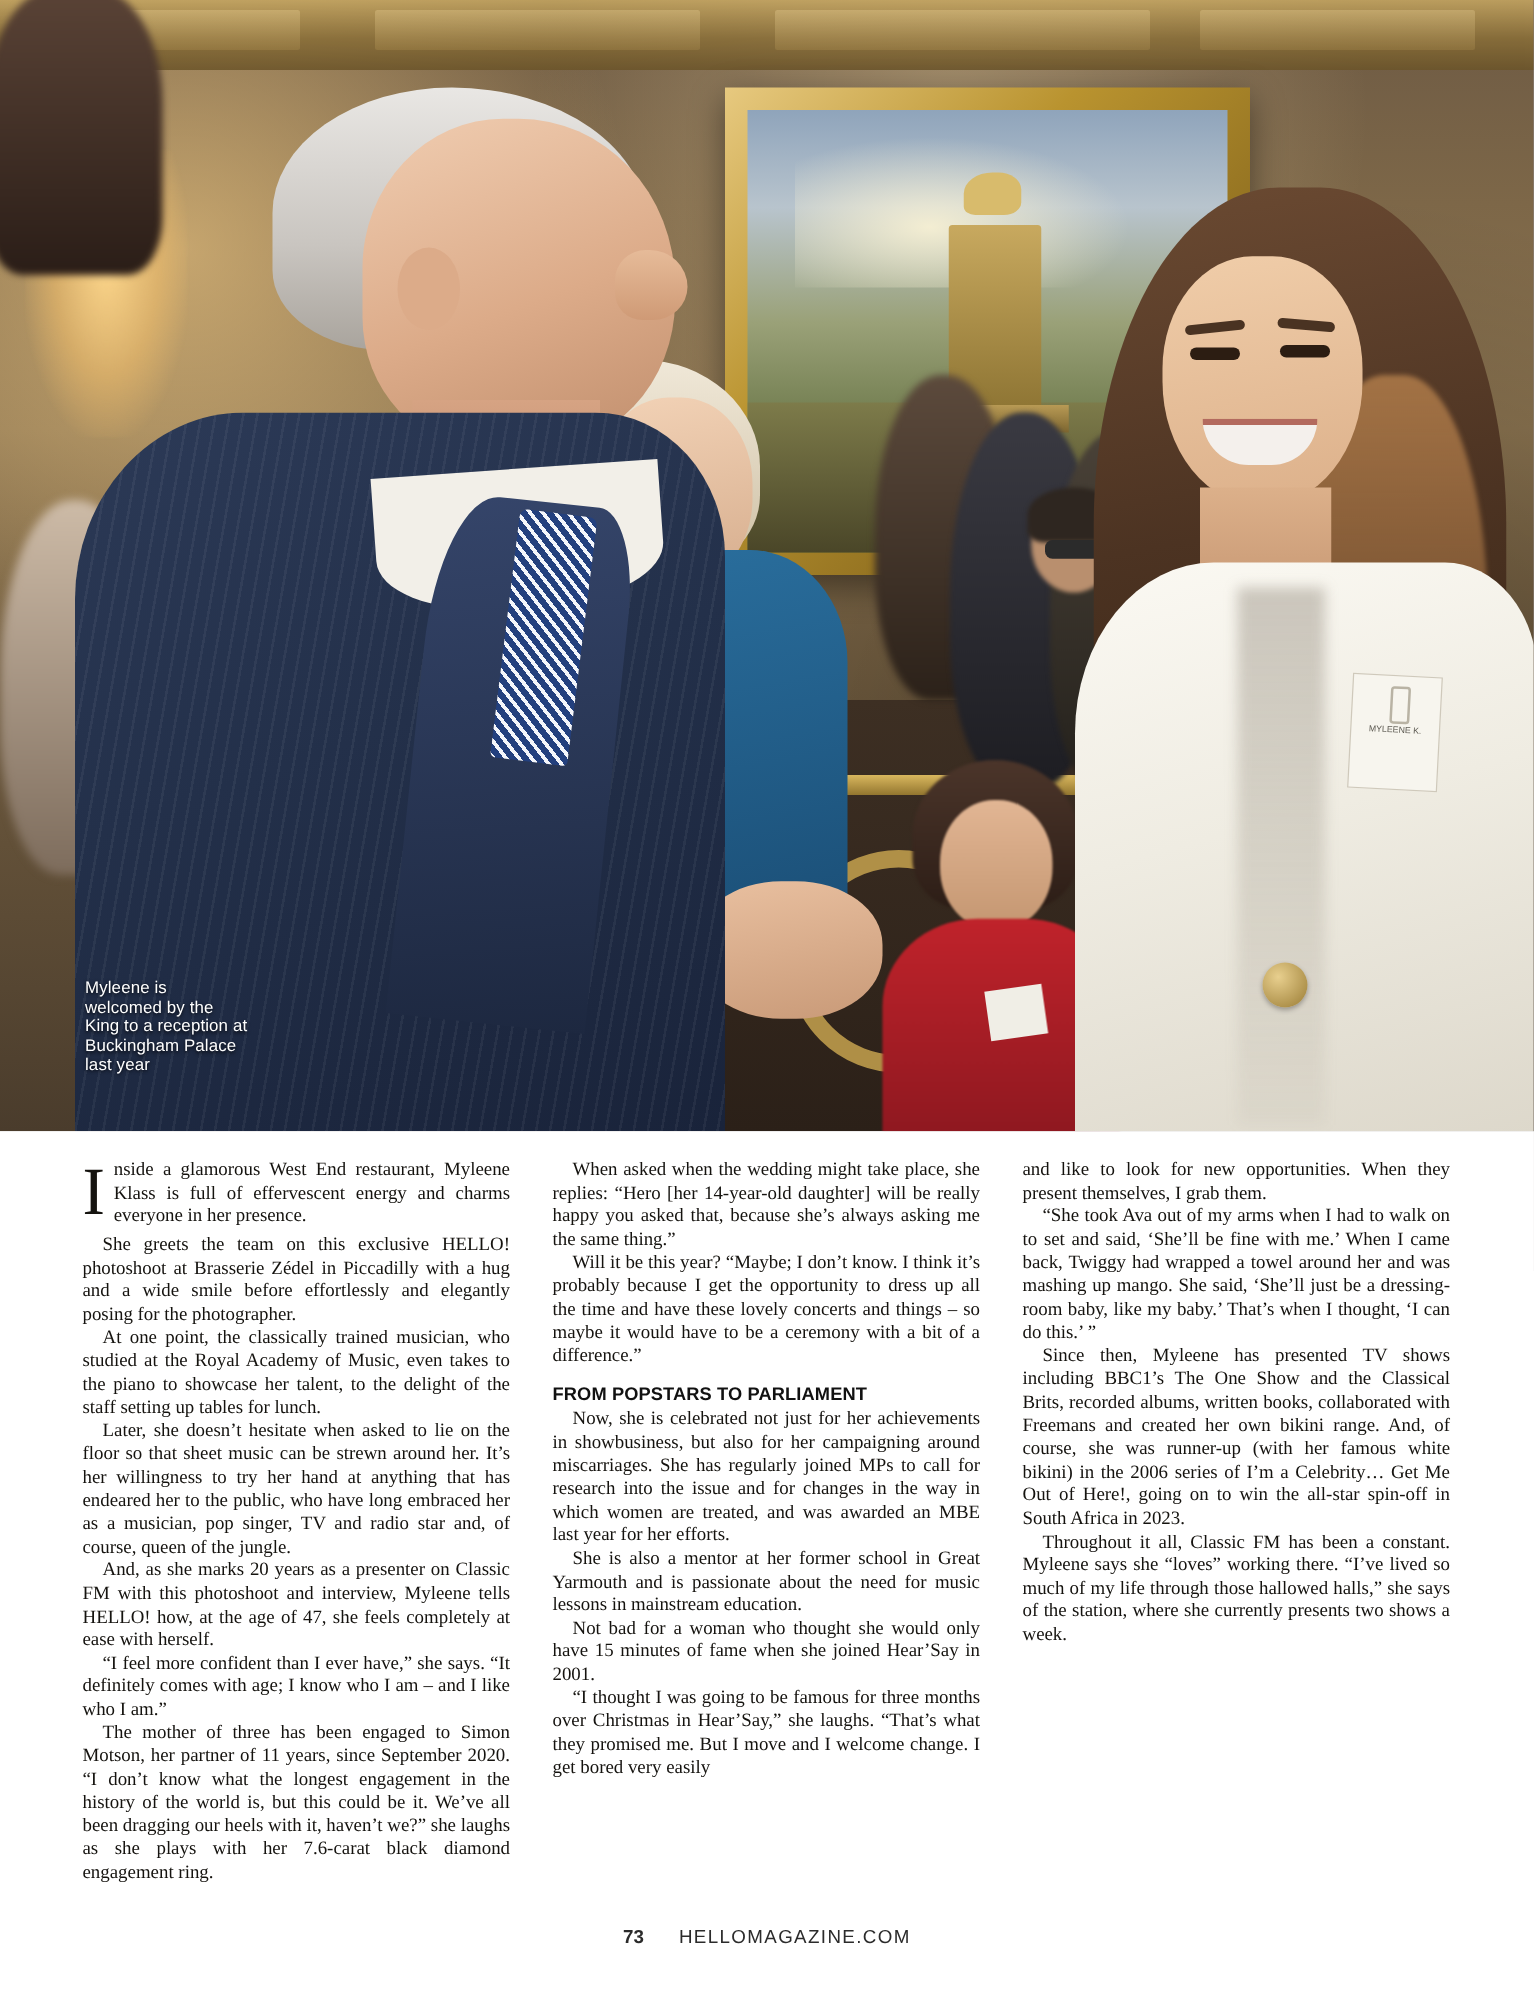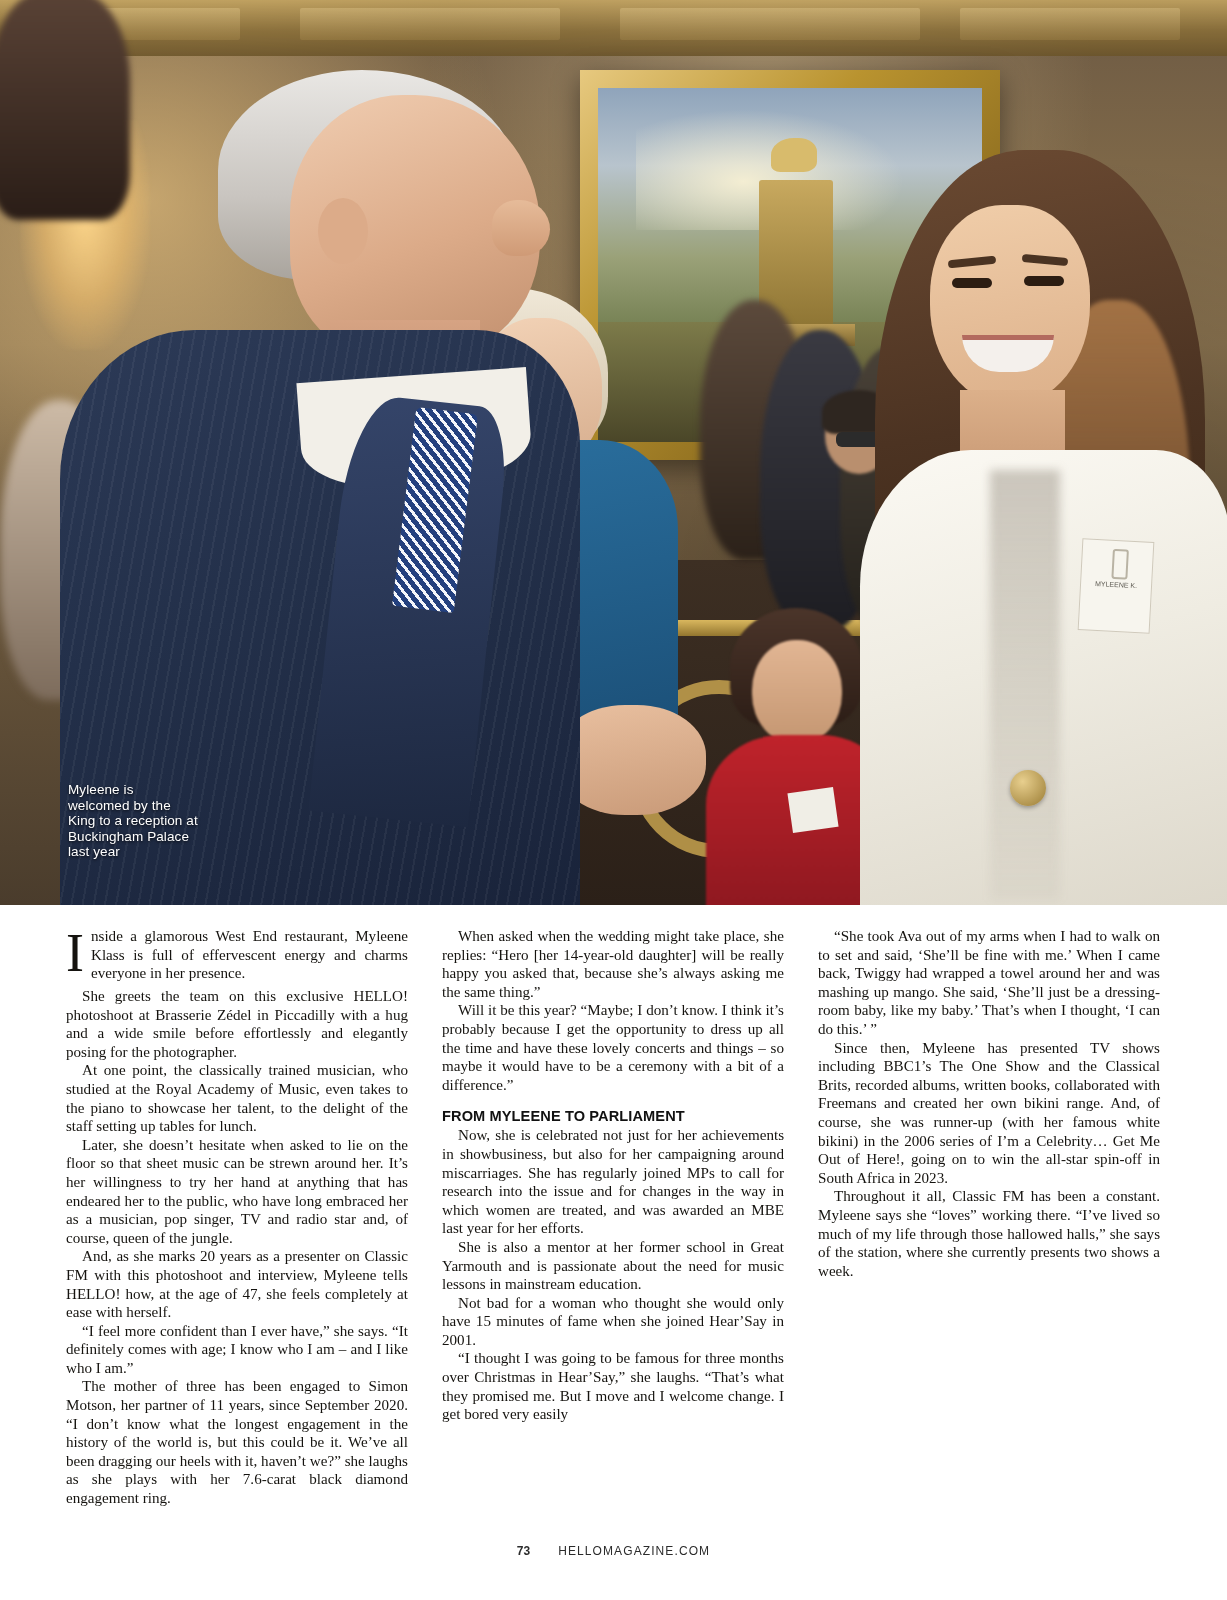--- a/index.html
+++ b/index.html
@@ -537,21 +537,21 @@
   }
 
   
   .footer {
     position: absolute;
     left: 0;
     right: 0;
     bottom: 42px;
     text-align: center;
     font-family: "Liberation Sans", sans-serif;
-    font-size: 12px;
+    font-size: 15px;
     letter-spacing: 1.1px;
     color: #2b2b2b;
   }
   .footer .pagenum {
     font-weight: bold;
     margin-right: 28px;
     letter-spacing: 0;
   }
 </style>
 </head>
@@ -637,28 +637,29 @@
       <p><span>At one point, the classically trained musician, who studied at the Royal Academy of Music, even takes to the piano to showcase her talent, to the delight of the staff setting up tables for lunch.</span></p>
       <p><span>Later, she doesn’t hesitate when asked to lie on the floor so that sheet music can be strewn around her. It’s her willingness to try her hand at anything that has endeared her to the public, who have long embraced her as a musician, pop singer, TV and radio star and, of course, queen of the jungle.</span></p>
       <p><span>And, as she marks 20 years as a presenter on Classic FM with this photoshoot and interview, Myleene tells HELLO! how, at the age of 47, she feels completely at ease with herself.</span></p>
       <p><span>“I feel more confident than I ever have,” she says. “It definitely comes with age; I know who I am – and I like who I am.”</span></p>
       <p><span>The mother of three has been engaged to Simon Motson, her partner of 11 years, since September 2020. “I don’t know what the longest engagement in the history of the world is, but this could be it. We’ve all been dragging our heels with it, haven’t we?” she laughs as she plays with her 7.6-carat black diamond engagement ring.</span></p>
     </div>
 
     <div class="col">
       <p><span>When asked when the wedding might take place, she replies: “Hero [her 14-year-old daughter] will be really happy you asked that, because she’s always asking me the same thing.”</span></p>
       <p><span>Will it be this year? “Maybe; I don’t know. I think it’s probably because I get the opportunity to dress up all the time and have these lovely concerts and things – so maybe it would have to be a ceremony with a bit of a difference.”</span></p>
-      <h2 class="subhead">FROM MYLEENE TO PARLIAMENT</h2>
+      <h2 class="subhead">FROM POPSTARS TO PARLIAMENT</h2>
       <p><span>Now, she is celebrated not just for her achievements in showbusiness, but also for her campaigning around miscarriages. She has regularly joined MPs to call for research into the issue and for changes in the way in which women are treated, and was awarded an MBE last year for her efforts.</span></p>
       <p><span>She is also a mentor at her former school in Great Yarmouth and is passionate about the need for music lessons in mainstream education.</span></p>
       <p><span>Not bad for a woman who thought she would only have 15 minutes of fame when she joined Hear’Say in 2001.</span></p>
       <p><span>“I thought I was going to be famous for three months over Christmas in Hear’Say,” she laughs. “That’s what they promised me. But I move and I welcome change. I get bored very easily</span></p>
     </div>
 
     <div class="col">
+      <p class="noindent"><span>and like to look for new opportunities. When they present themselves, I grab them.</span></p>
       <p><span>“She took Ava out of my arms when I had to walk on to set and said, ‘She’ll be fine with me.’ When I came back, Twiggy had wrapped a towel around her and was mashing up mango. She said, ‘She’ll just be a dressing-room baby, like my baby.’ That’s when I thought, ‘I can do this.’ ”</span></p>
       <p><span>Since then, Myleene has presented TV shows including BBC1’s The One Show and the Classical Brits, recorded albums, written books, collaborated with Freemans and created her own bikini range. And, of course, she was runner-up (with her famous white bikini) in the 2006 series of I’m a Celebrity… Get Me Out of Here!, going on to win the all-star spin-off in South Africa in 2023.</span></p>
       <p><span>Throughout it all, Classic FM has been a constant. Myleene says she “loves” working there. “I’ve lived so much of my life through those hallowed halls,” she says of the station, where she currently presents two shows a week.</span></p>
     </div>
 
   </div>
 
   <div class="footer">
     <span class="pagenum">73</span><span>HELLOMAGAZINE.COM</span>
   </div>

